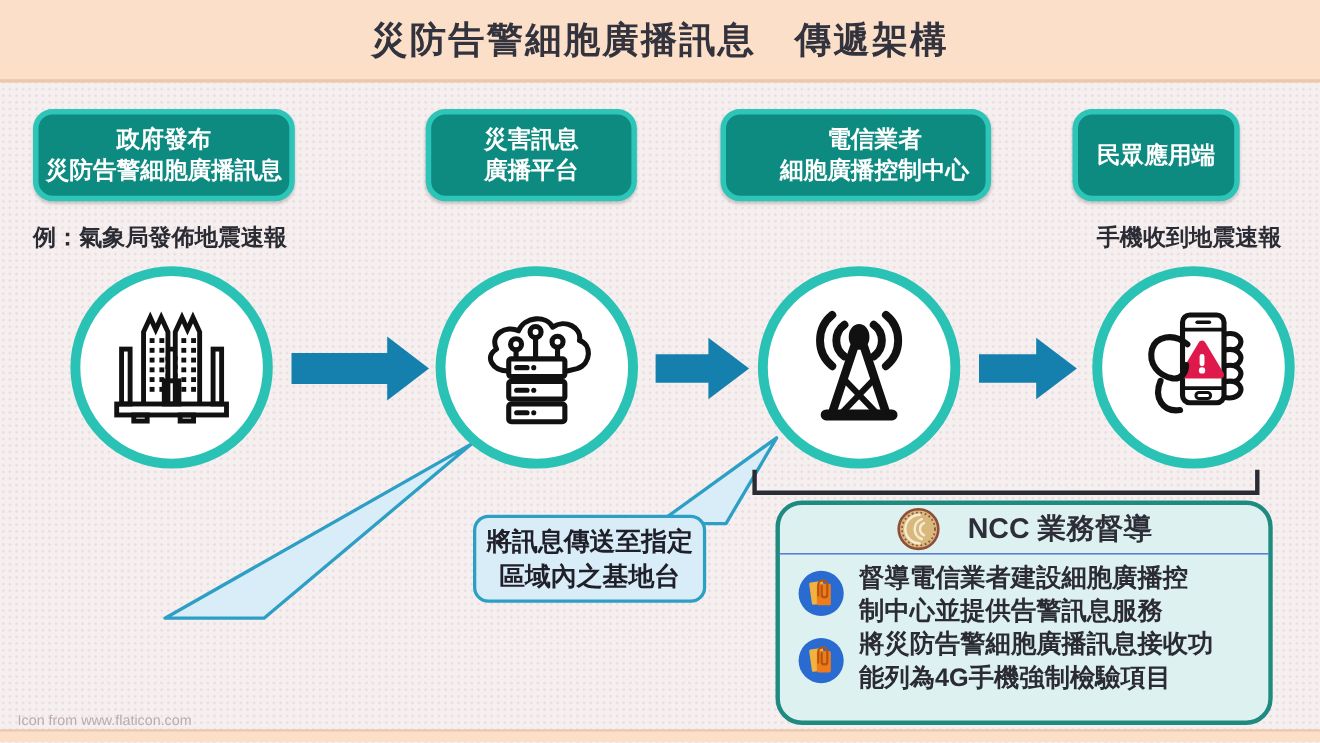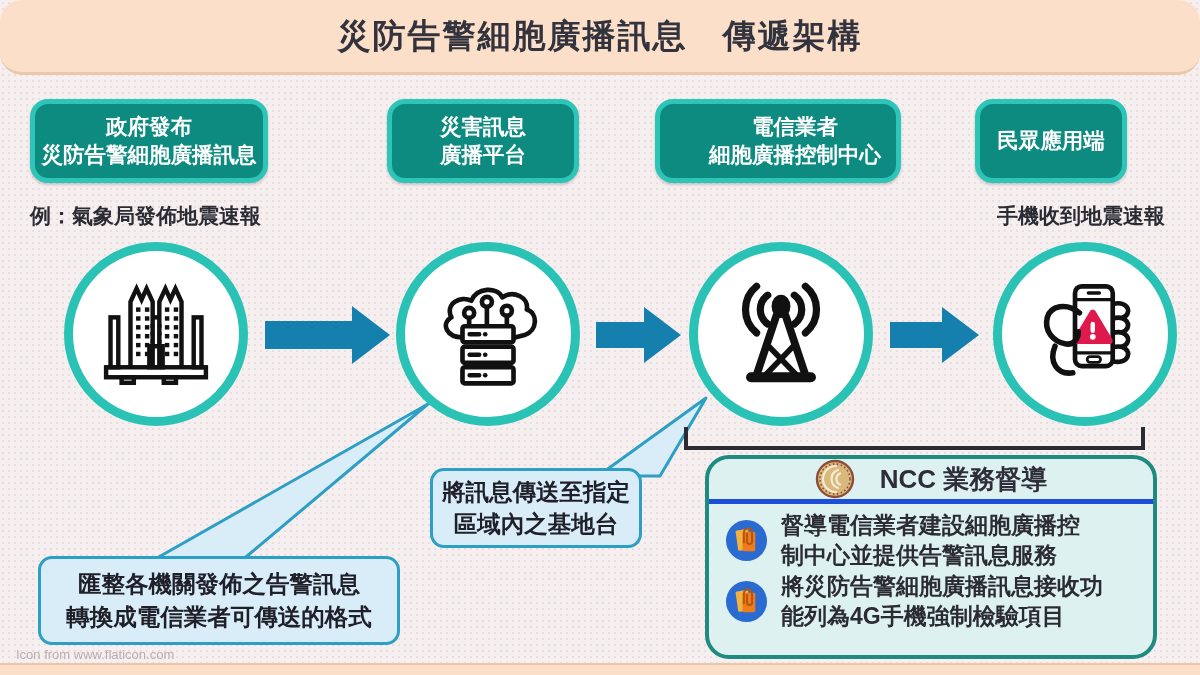--- a/index.html
+++ b/index.html
@@ -3,21 +3,21 @@
 <meta charset="utf-8">
 <style>
   html,body{margin:0;padding:0;}
   body{font-family:"Liberation Sans","DejaVu Sans",sans-serif;}
   .stage{position:relative;width:1200px;height:675px;overflow:hidden;
     background-color:#f6eff0;
     background-image:radial-gradient(#eadcdf 1px, transparent 1.3px);
     background-size:6px 6px;}
   
   .header{position:absolute;left:0;top:0;width:1200px;height:72px;background:#fbdfc9;
-    border-bottom:3px solid #ecc8aa;display:flex;align-items:center;justify-content:center;z-index:4;border-radius:22px;}
+    border-bottom:3px solid #ecc8aa;display:flex;align-items:center;justify-content:center;z-index:4;}
   .title{font-size:33px;font-weight:bold;color:#33333e;letter-spacing:2px;}
   .footerbar{position:absolute;left:0;bottom:0;width:1200px;height:10px;background:#fbdfc9;
     border-top:2px solid #ecc8aa;z-index:4;}
   .attribution{position:absolute;left:16px;top:647px;font-size:13px;color:#b9acac;z-index:4;}
   
   .stagebox{position:absolute;top:99px;height:84px;background:#0e8b80;border:5px solid #2cc5b8;
     border-radius:18px;display:flex;flex-direction:column;align-items:center;justify-content:center;
     z-index:2;box-sizing:border-box;box-shadow:0 2px 3px rgba(0,0,0,.18);}
   .stagebox .ln{color:#ffffff;font-size:21.5px;font-weight:bold;line-height:1.32;white-space:nowrap;}
   
@@ -28,21 +28,21 @@
   
   .overlay{position:absolute;left:0;top:0;width:1200px;height:675px;z-index:1;pointer-events:none;}
   
   .callout{position:absolute;background:#d9edf8;border:3.5px solid #2e9fc4;border-radius:14px;
     display:flex;flex-direction:column;align-items:center;justify-content:center;z-index:3;box-sizing:border-box;}
   .callout .ln{font-size:23.5px;font-weight:bold;color:#20202a;line-height:1.38;white-space:nowrap;}
   
   .ncc{position:absolute;left:705px;top:455px;width:452px;height:204px;background:#def1f1;
     border:4px solid #1e8a80;border-radius:24px;z-index:2;box-sizing:border-box;display:flex;flex-direction:column;}
   .ncc-head{height:52px;display:flex;align-items:center;justify-content:center;gap:25px;
-    border-bottom:5px solid #1d4ed8;}
+    border-bottom:1px solid #1d4ed8;}
   .ncc-title{font-size:26px;font-weight:bold;color:#2e2e38;}
   .ncc-body{flex:1;display:flex;flex-direction:column;justify-content:space-evenly;padding:6px 14px 24px 16px;}
   .ncc-item{display:flex;align-items:center;gap:13px;}
   .ncc-item .txt .ln{font-size:23px;font-weight:bold;color:#2b2b33;line-height:1.32;white-space:nowrap;}
 </style>
 </head>
 <body>
 
 <div class="stage">
 
@@ -193,24 +193,20 @@
         <path d="M28 66 C22 80 30 92 44 90"></path>
       </g>
     </svg>
   </div>
 
   <div class="callout" style="left:430px;top:468px;width:212px;height:80px;">
     <div class="ln">將訊息傳送至指定</div>
     <div class="ln">區域內之基地台</div>
   </div>
 
-  <div class="callout" style="left:38px;top:556px;width:362px;height:89px;">
-    <div class="ln">匯整各機關發佈之告警訊息</div>
-    <div class="ln">轉換成電信業者可傳送的格式</div>
-  </div>
 
   <div class="ncc">
     <div class="ncc-head">
       <svg width="40" height="40" viewBox="0 0 40 40">
         <circle cx="20" cy="20" r="18" fill="#d9b87e" stroke="#8e4f38" stroke-width="2.4"></circle>
         <circle cx="20" cy="20" r="15" fill="none" stroke="#8e4f38" stroke-width="1.6" stroke-dasharray="1.6 2.4"></circle>
         <g fill="none" stroke="#f6ecd2" stroke-width="2.2" stroke-linecap="round">
           <path d="M21 7 A13 13 0 0 0 21 33"></path>
           <path d="M23 11 A9.5 9.5 0 0 0 23 29"></path>
           <path d="M25 14.5 A6 6 0 0 0 25 25.5"></path>

